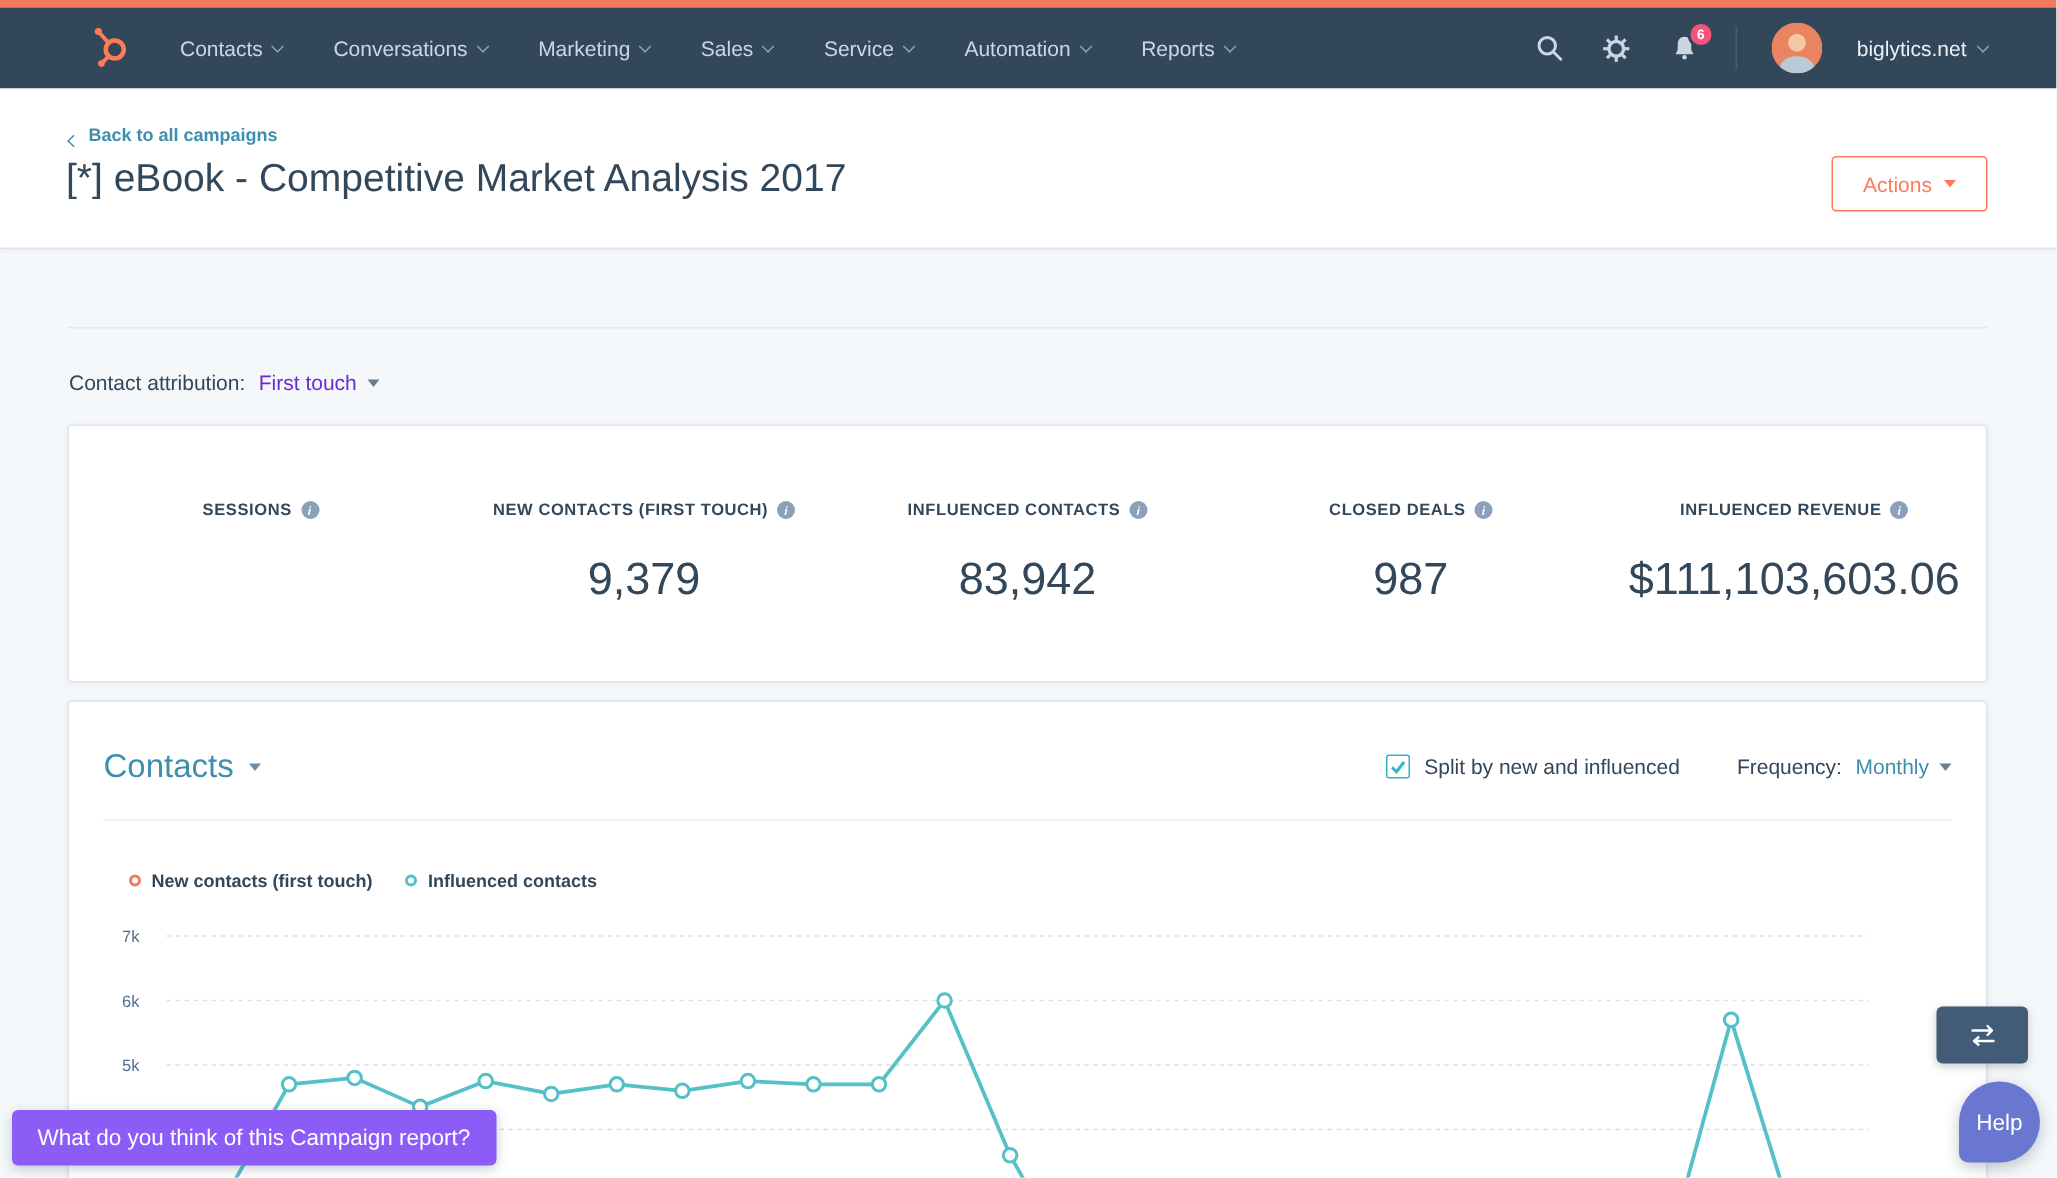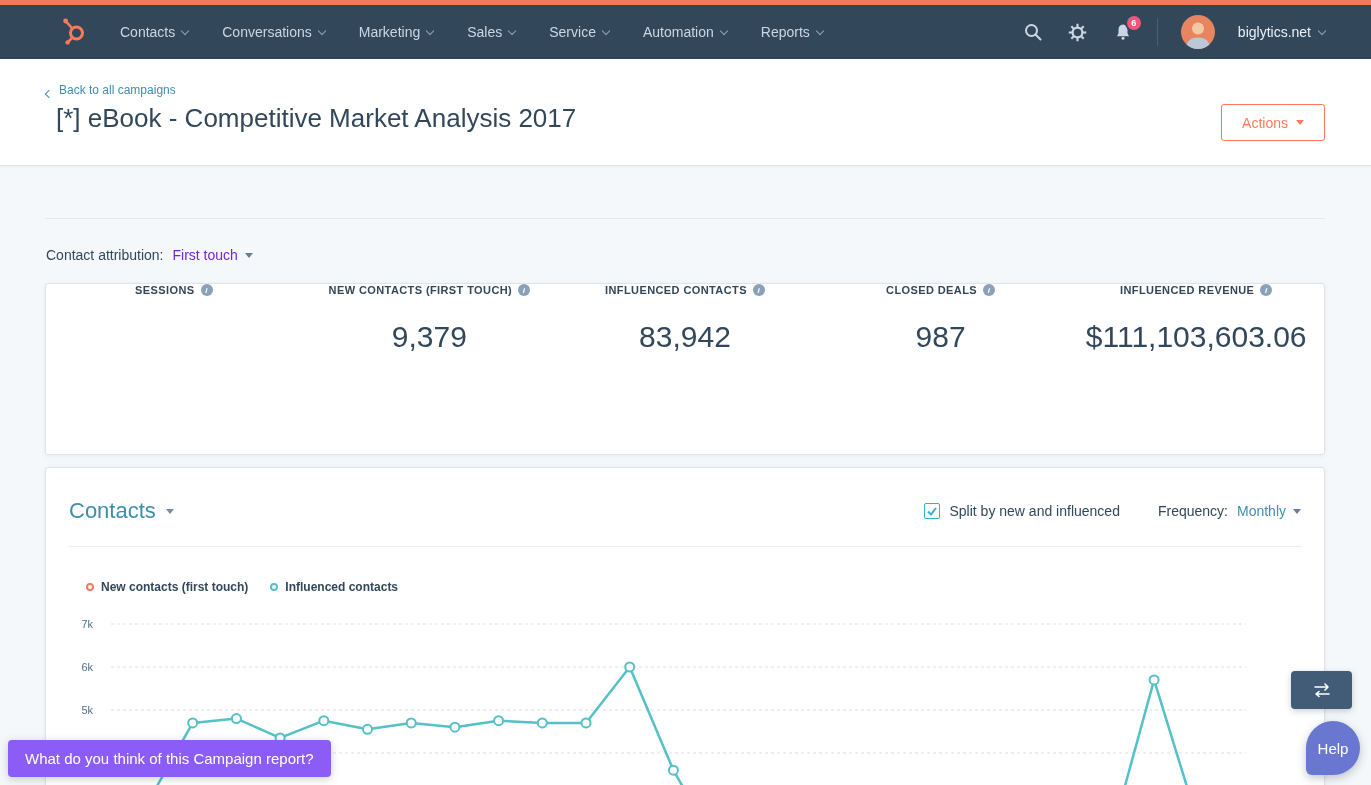--- a/index.html
+++ b/index.html
@@ -36,43 +36,43 @@
   }
   .vdiv { width:1px; height:28px; background:#4a5d74; }
   .avatar { width:34px; height:34px; border-radius:50%; overflow:hidden; cursor:pointer; flex:0 0 auto; }
   .account { display:flex; align-items:center; gap:8px; color:#eaf0f6; font-size:14px; cursor:pointer; }
   
   .page-head {
     position:absolute; top:59px; left:0; width:1371px; height:107px; background:#fff;
     border-bottom:1px solid #dfe3eb; box-shadow:0 1px 3px rgba(45,62,80,.06);
   }
   .back { position:absolute; left:46px; top:24px; display:flex; align-items:flex-end; gap:7px;
-    color:#3e8eae; font-size:12px; cursor:pointer; text-decoration:none; }
+    color:#3e8eae; font-size:12px; cursor:pointer; text-decoration:none;font-weight:bold; }
   .chev-left { border-color:#3e8eae; transform:rotate(135deg); margin-top:0; }
-  .page-title { position:absolute; left:44px; top:44px; font-size:26px; font-weight:300; color:#33475b;margin-left:12px; }
+  .page-title { position:absolute; left:44px; top:44px; font-size:26px; font-weight:300; color:#33475b; }
   .actions {
     position:absolute; right:46px; top:45px; height:37px; padding:3px 20px;
     background:#fff; border:1px solid #ff7a59; border-radius:3px; color:#ff7a59;
     font-size:14px; font-family:inherit; display:flex; align-items:center; gap:8px; cursor:pointer;
   }
   .caret { display:inline-block; width:0; height:0;
     border-left:4px solid transparent; border-right:4px solid transparent; border-top:5px solid currentColor; }
   .caret-gray { color:#6b7c93; }
   .caret-blue { color:#6f8fa9; }
   
   .divider { position:absolute; top:218px; left:45px; width:1280px; height:1px; background:#e3e8ee; }
   .attr-row { position:absolute; top:247px; left:46px; display:flex; align-items:center; font-size:14px; }
   .attr-label { color:#33475b; }
   .attr-value { color:#6d28d9; margin-left:9px; display:flex; align-items:center; gap:7px; cursor:pointer; }
   .stats-card {
     position:absolute; top:283px; left:45px; width:1280px; height:172px;
     background:#fff; border:1px solid #dfe3eb; border-radius:3px;
     box-shadow:0 1px 4px rgba(45,62,80,.07); display:flex;
   }
-  .stat { flex:1 1 0; text-align:center; }
+  .stat { flex:1 1 0; text-align:center; padding-top:50px; }
   .stat-label { font-size:11px; font-weight:bold; letter-spacing:.4px; color:#33475b;
     display:flex; align-items:center; justify-content:center; gap:6px; }
   .info {
     width:12px; height:12px; border-radius:50%; background:#8aa1b9; color:#fff;
     font-size:8px; font-weight:bold; font-style:italic; display:inline-flex;
     align-items:center; justify-content:center; cursor:pointer;
   }
   .stat-value { font-size:30px; font-weight:300; color:#33475b; margin-top:24px; }
   .chart-card {
     position:absolute; top:467px; left:45px; width:1280px; height:470px;

